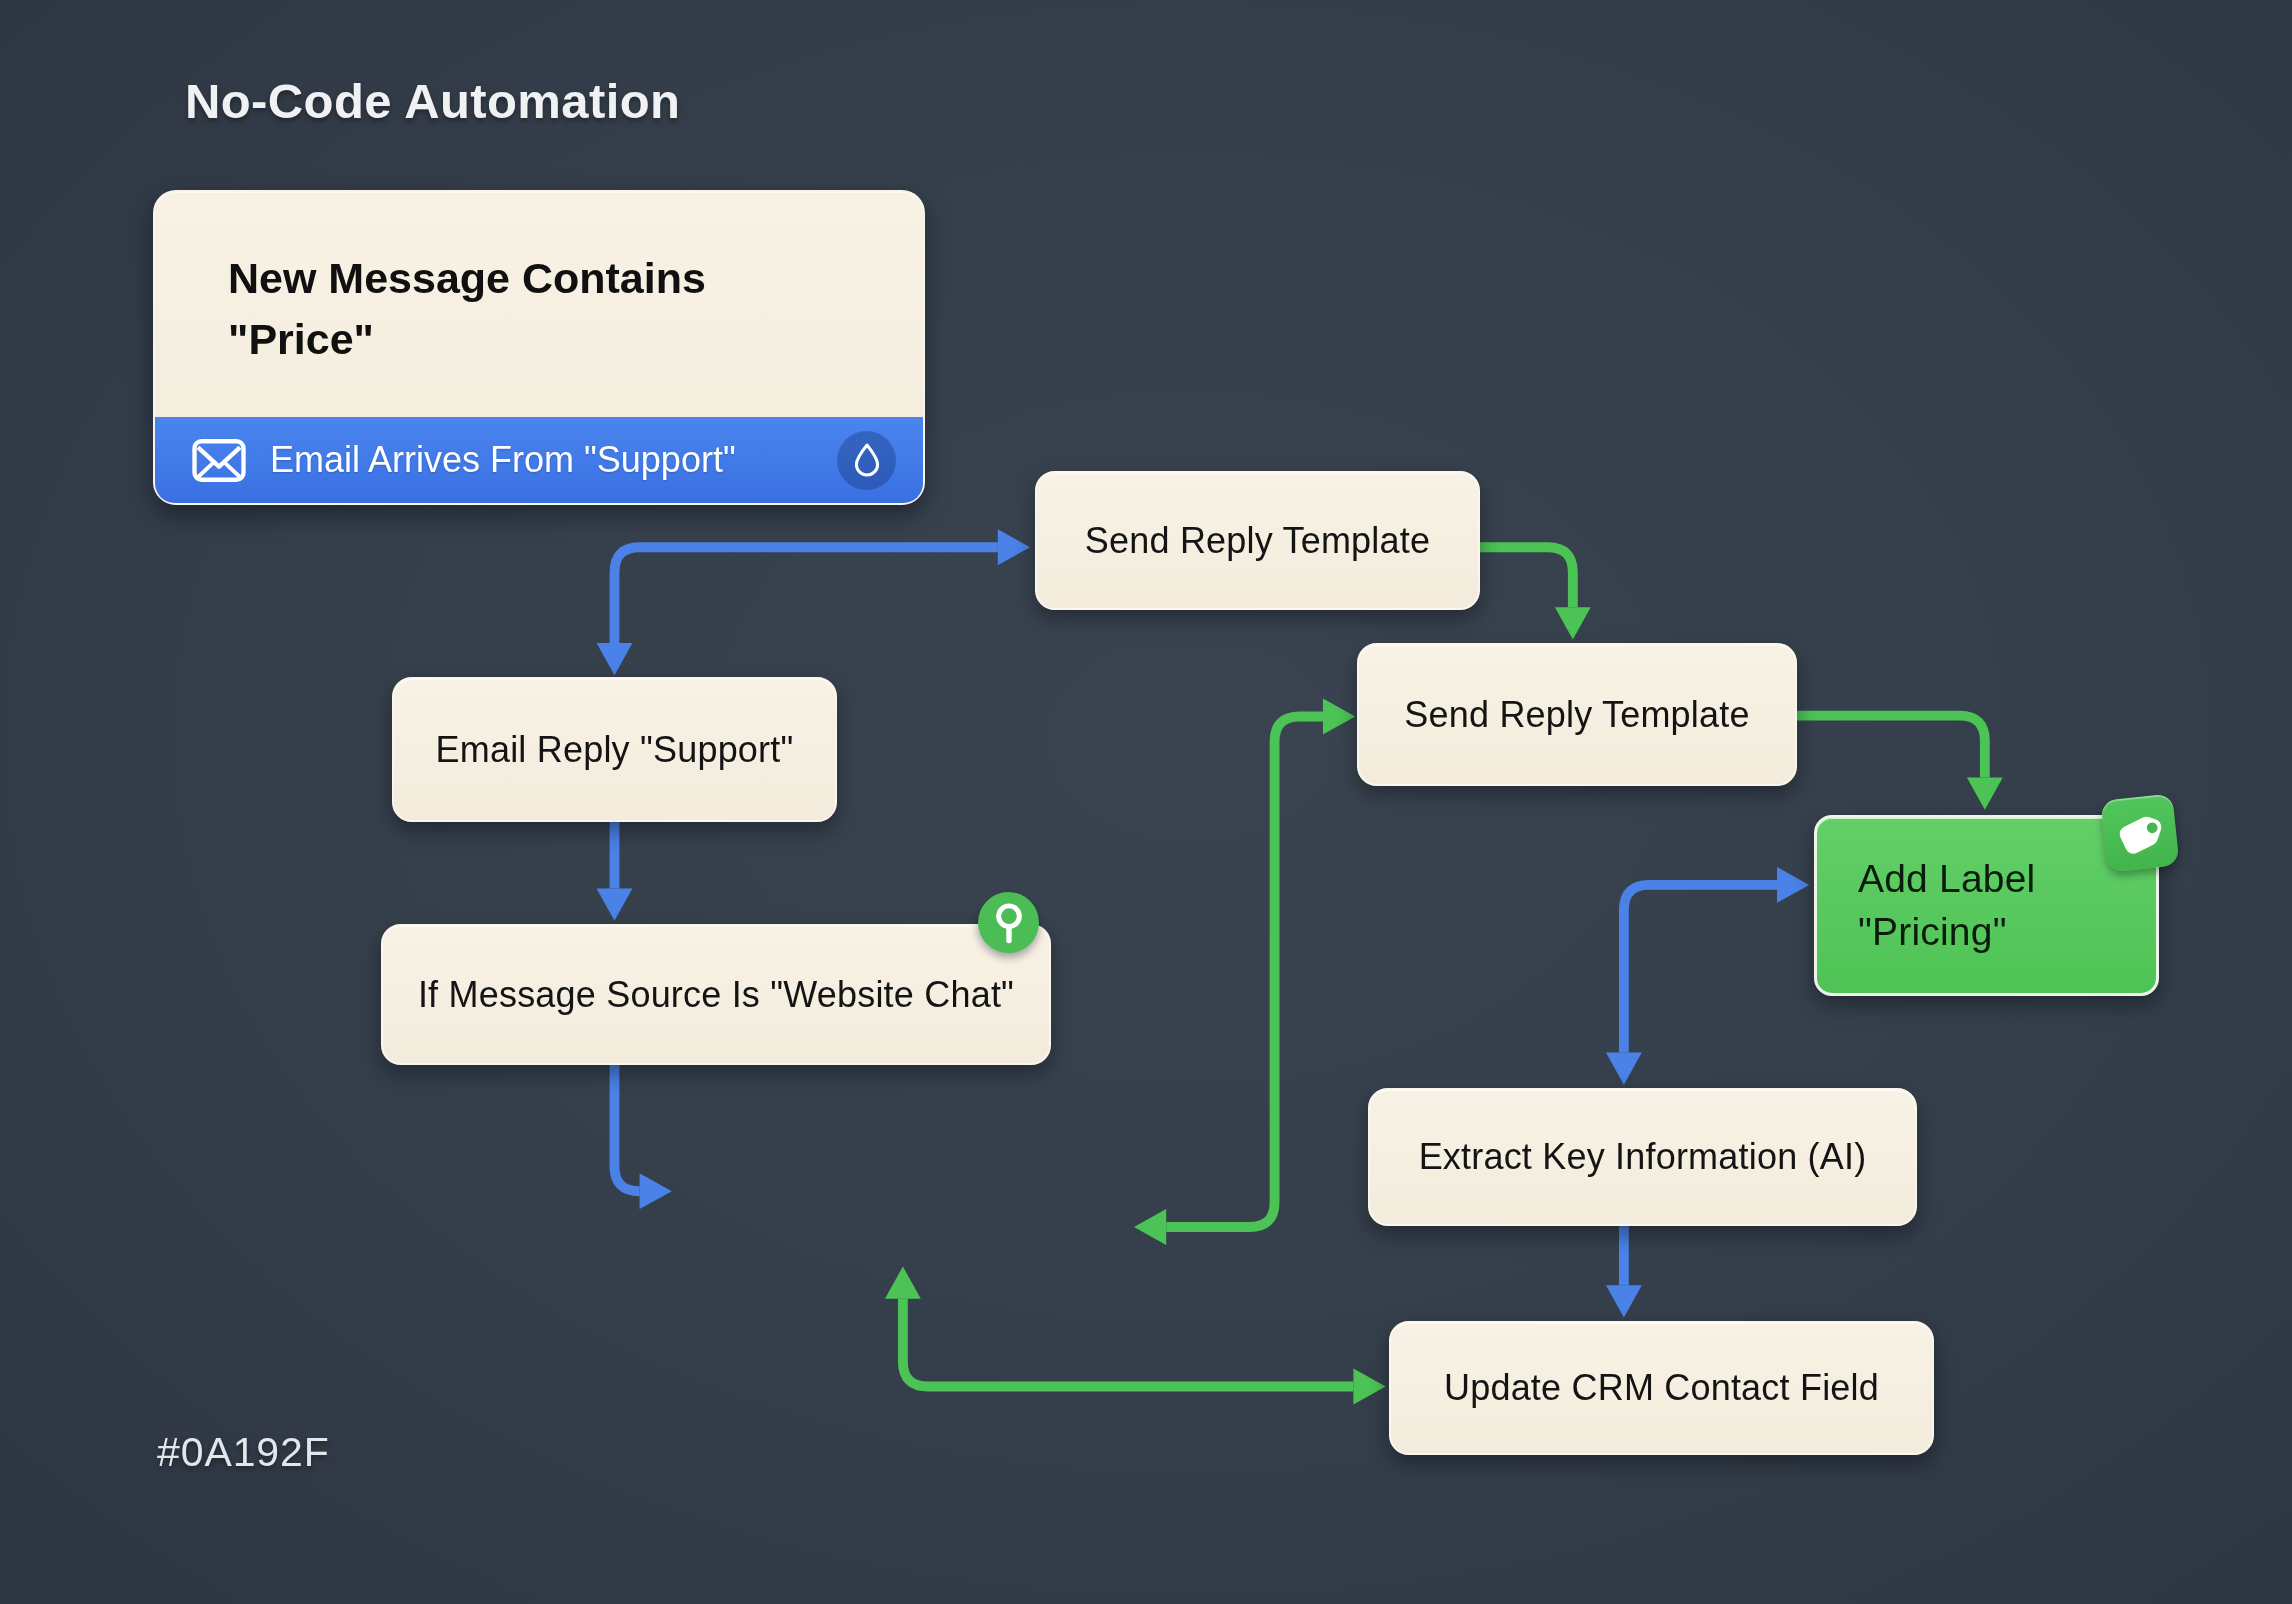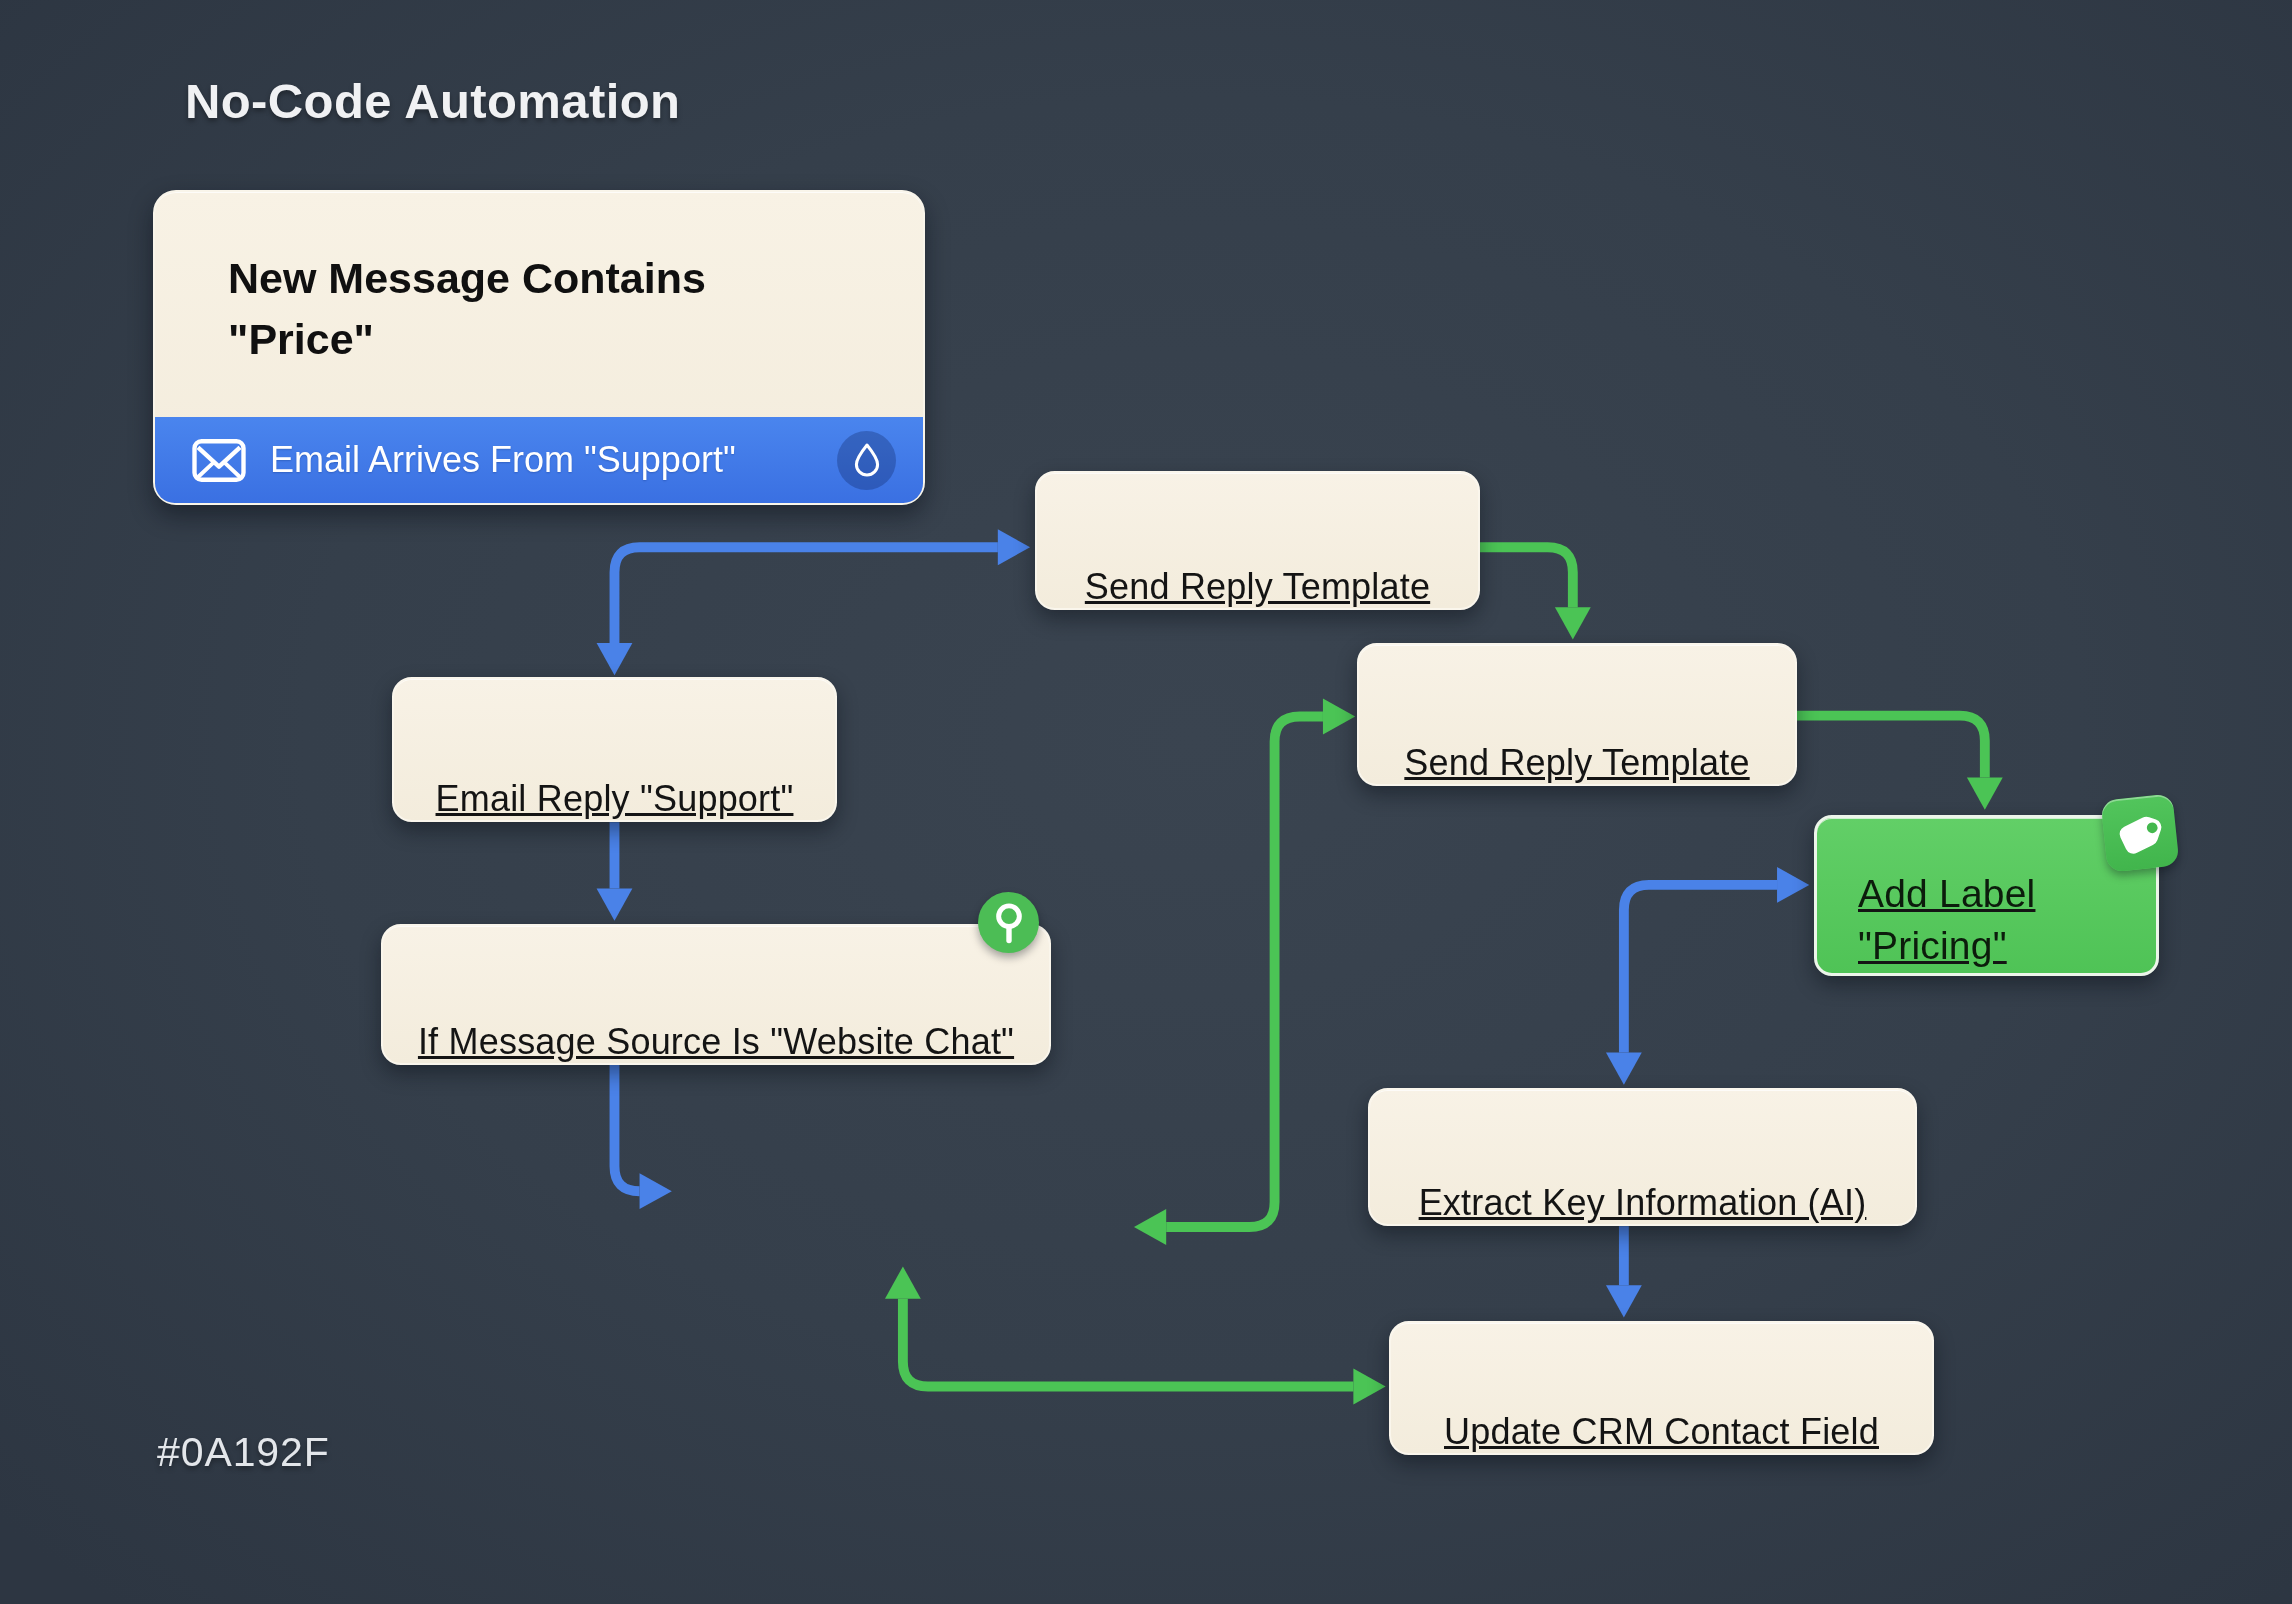--- a/index.html
+++ b/index.html
@@ -19,22 +19,22 @@
   .hex-label{
     position:absolute;left:157px;top:1429px;font-size:41px;font-weight:400;
     color:#e3e6ea;letter-spacing:0.9px;text-shadow:0 2.7px 5.4px rgba(0,0,0,0.35);
   }
   svg.connectors{position:absolute;inset:0;z-index:1;}
   .node{
     position:absolute;z-index:2;box-sizing:border-box;
     background:linear-gradient(180deg,#f8f2e6 0%,#f3ecdc 100%);
     border:2.7px solid #faf6ec;border-radius:19.7px;
     box-shadow:0 9px 19.7px rgba(6,11,19,0.42), inset 0 0.9px 0 rgba(255,255,255,0.7);
-    display:flex;align-items:flex-end;justify-content:center;
-    color:#141414;font-size:36px;font-weight:500;letter-spacing:0.2px;text-decoration:underline;
+    display:flex;align-items:center;justify-content:center;
+    color:#141414;font-size:36px;font-weight:500;letter-spacing:0.2px;
   }
   .trigger-card{
     position:absolute;left:153px;top:190px;width:772px;height:315px;z-index:2;box-sizing:border-box;
     background:linear-gradient(180deg,#f8f2e5 0%,#f3ecdc 100%);
     border:2.7px solid #f9f5ea;border-radius:23px;
     box-shadow:0 10.7px 23px rgba(6,11,19,0.45), inset 0 0.9px 0 rgba(255,255,255,0.75);
   }
   .trigger-heading{
     position:absolute;left:73px;top:56px;width:627px;
     font-size:43px;font-weight:600;line-height:1.42;color:#101010;
@@ -67,21 +67,21 @@
     position:absolute;width:72px;height:72px;border-radius:16px;
     background:linear-gradient(180deg,#52c55c 0%,#41b54c 100%);
     box-shadow:0 4.5px 9px rgba(6,11,19,0.35), inset 0 1.8px 0 rgba(255,255,255,0.35);
     left:287px;top:-21.5px;transform:rotate(-6deg);
     display:flex;align-items:center;justify-content:center;
   }
   
   .n-send1{left:1035px;top:471px;width:445px;height:139px;}
   .n-email{left:392px;top:677px;width:445px;height:145px;}
   .n-send2{left:1357px;top:643px;width:440px;height:143px;}
-  .n-addlabel{left:1814px;top:815px;width:345px;height:161px;}
+  .n-addlabel{left:1814px;top:815px;width:345px;height:181px;}
   .n-ifmsg{left:381px;top:924px;width:670px;height:141px;}
   .n-buld{left:673px;top:1120px;width:458px;height:139px;}
   .n-extract{left:1368px;top:1088px;width:549px;height:138px;}
   .n-update{left:1389px;top:1321px;width:545px;height:134px;}
 </style>
 </head>
 <body>
 
 <div class="stage">
 

